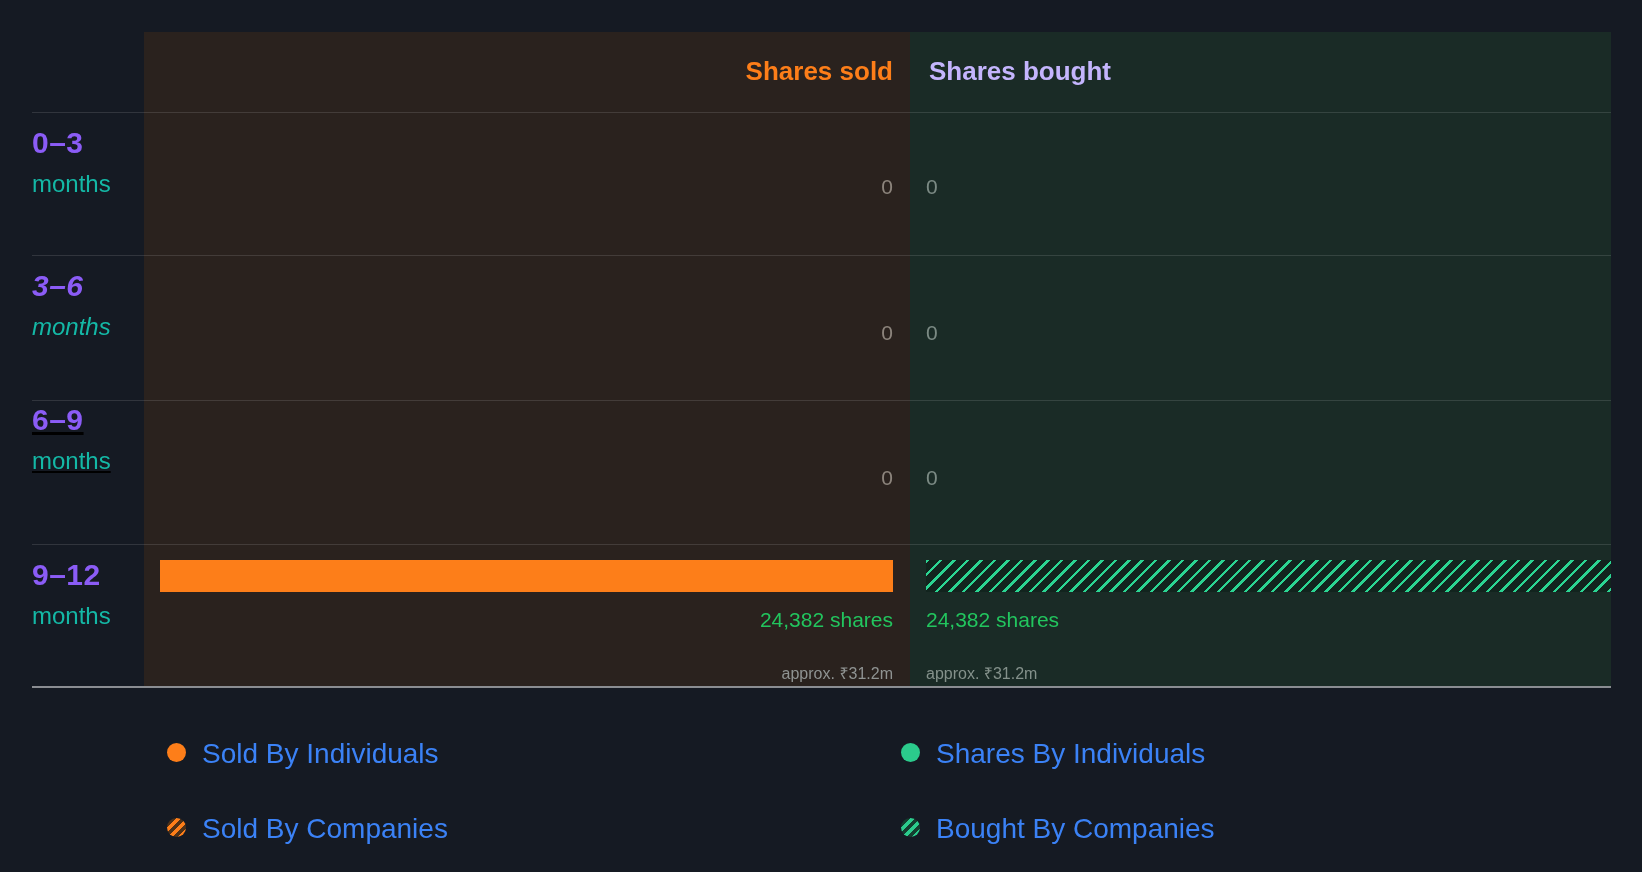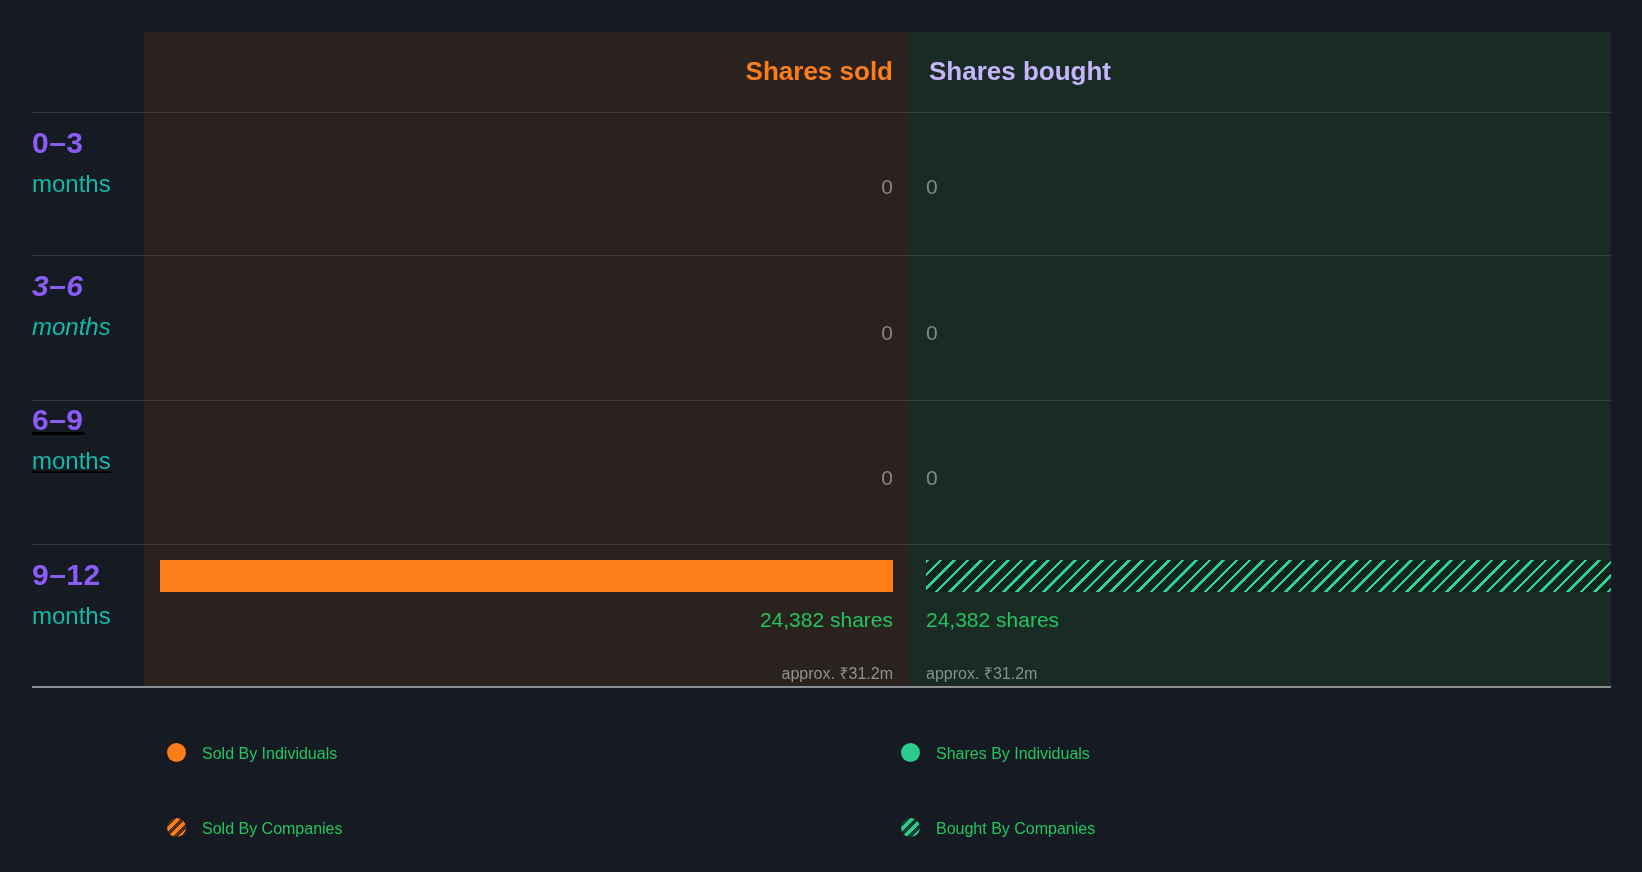--- a/index.html
+++ b/index.html
@@ -39,21 +39,21 @@
   .bought-align{left:926px;}
   .sold-approx{color:#8f9392;}
   .bought-approx{color:#84918b;}
 
   .legend-item{position:absolute;height:26px;}
   .legend-dot{position:absolute;left:0;top:2px;width:19px;height:19px;border-radius:50%;}
   .dot-solid-orange{background:#fd7e19;}
   .dot-hatched-orange{background:repeating-linear-gradient(135deg,#fd7e19 0px,#fd7e19 3px,#4f3117 3px,#4f3117 7px);}
   .dot-solid-green{background:#2bcb8c;}
   .dot-hatched-green{background:repeating-linear-gradient(135deg,#2bcb8c 0px,#2bcb8c 3px,#153d2f 3px,#153d2f 7px);}
-  .legend-label{position:absolute;left:35px;top:0;font-size:16px;line-height:26px;color:#22c55e;white-space:nowrap;}
+  .legend-label{position:absolute;left:35px;top:0;font-size:28px;line-height:26px;color:#3b82f6;white-space:nowrap;}
 </style>
 </head>
 <body>
 
 <div class="stage">
 
   <div class="panel panel-sold"></div>
   <div class="panel panel-bought"></div>
 
   <div class="col-header sold-header">Shares sold</div>

